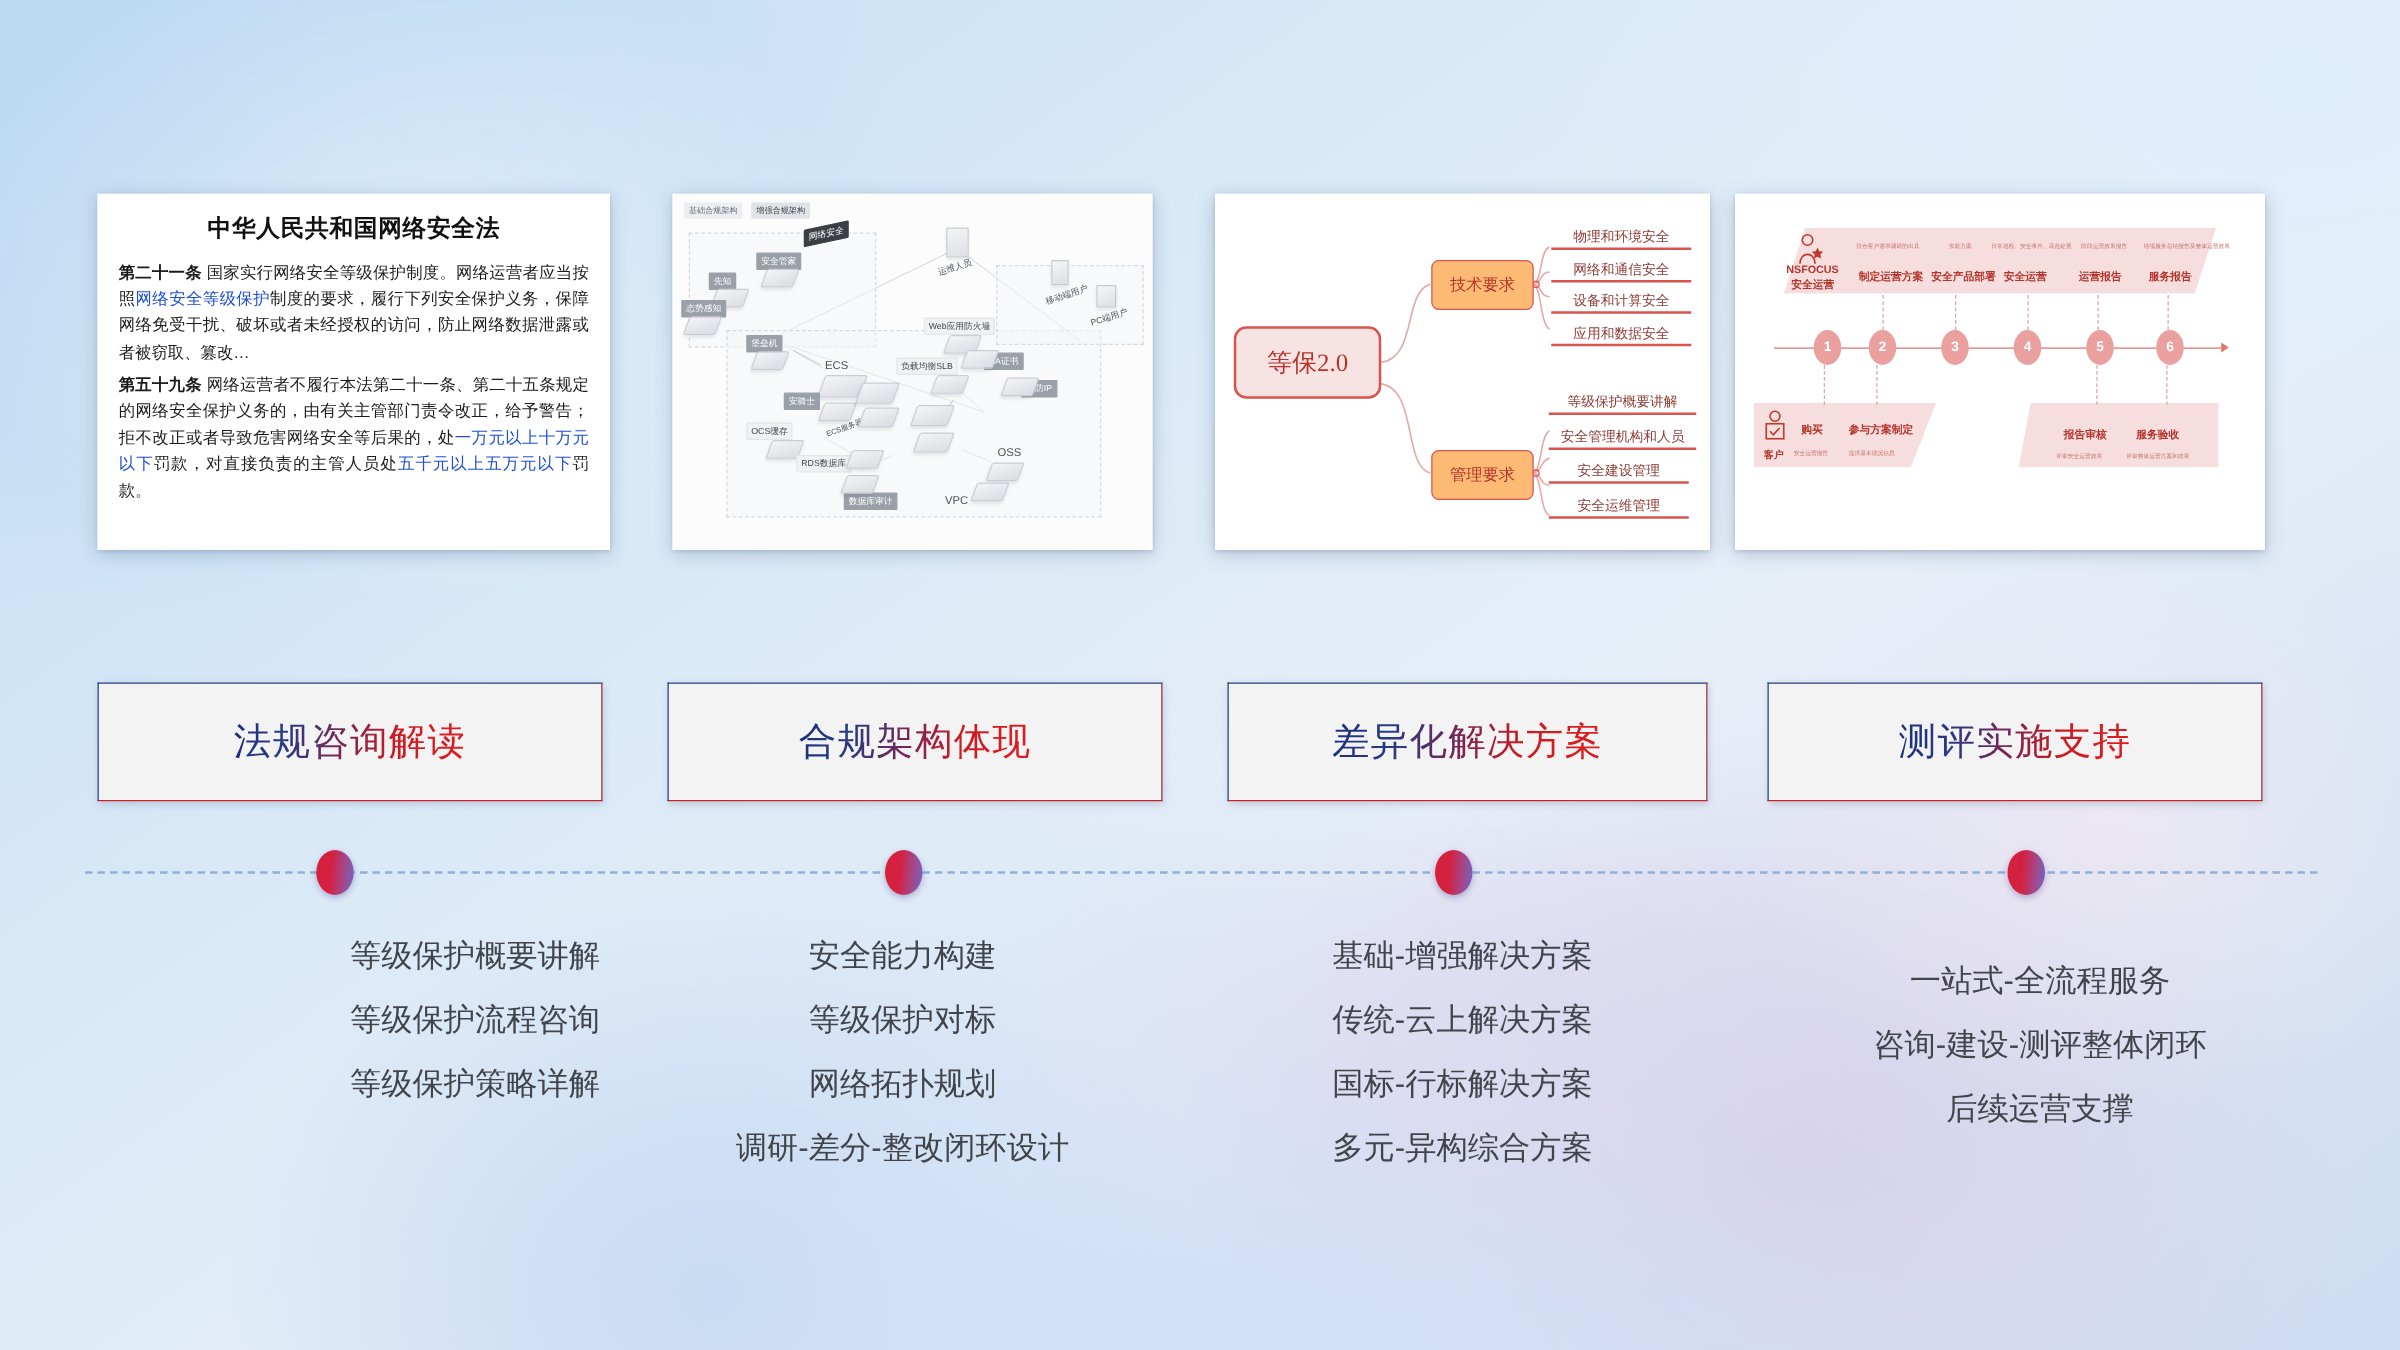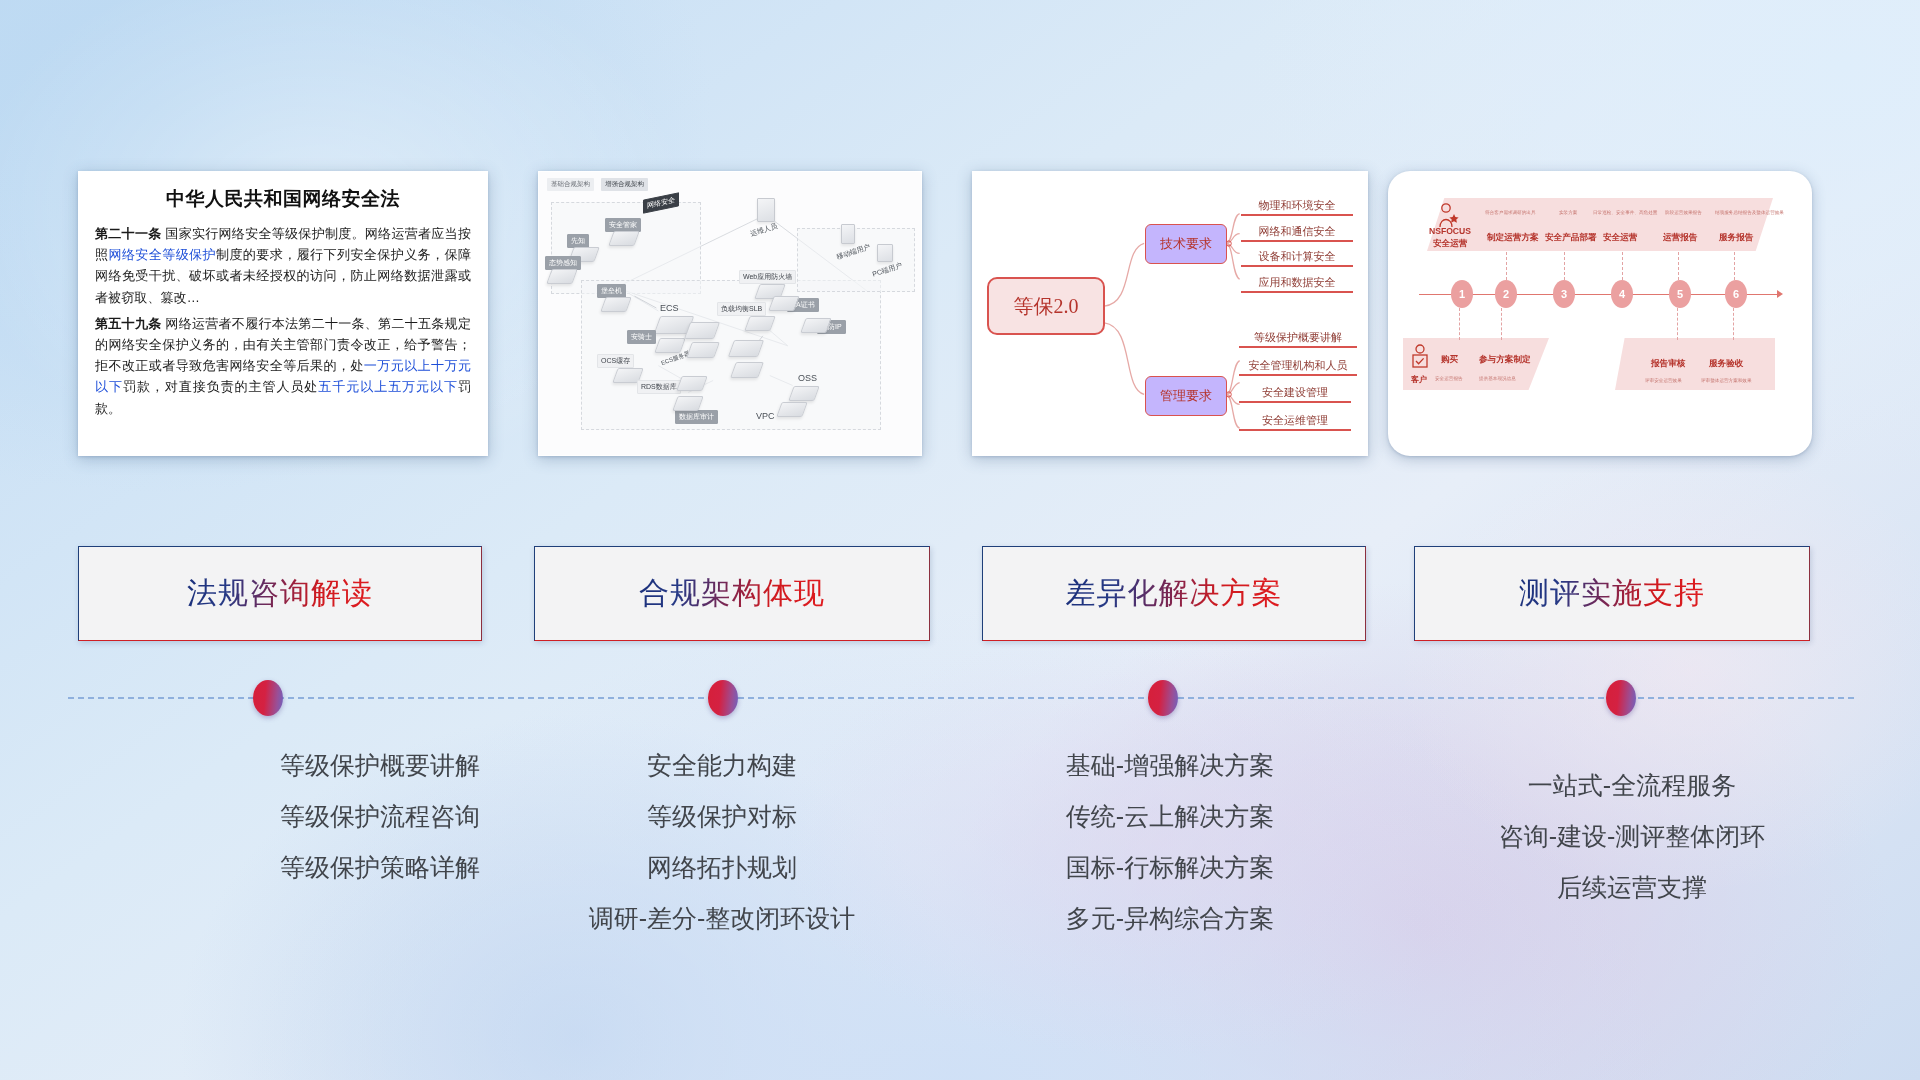--- a/index.html
+++ b/index.html
@@ -24,30 +24,30 @@
   #bg .l2{
     position:absolute; inset:0;
     background:
       radial-gradient(520px 380px at 17% 20%, rgba(255,255,255,.45) 0%, rgba(255,255,255,0) 70%),
       radial-gradient(420px 320px at 88% 62%, rgba(246,232,240,.55) 0%, rgba(246,232,240,0) 70%),
       radial-gradient(520px 300px at 60% 78%, rgba(226,214,238,.5) 0%, rgba(226,214,238,0) 72%);
   }
   #stage { position:absolute; inset:0; z-index:2; }
 
   
-  .cards { position:absolute; top:155px; left:0; width:1920px; height:295px;margin-top:16px; }
+  .cards { position:absolute; top:155px; left:0; width:1920px; height:295px; }
   .card {
     position:absolute; top:0; background:#fff; overflow:hidden;
     box-shadow:0 3px 14px rgba(60,90,130,.30), 0 1px 3px rgba(60,90,130,.22);
     border:1px solid rgba(255,255,255,.9);
   }
   .card.c1 { left:78px;   width:410px; height:285px; }
   .card.c2 { left:538px;  width:384px; height:285px; background:#fbfbfc; }
   .card.c3 { left:972px;  width:396px; height:285px; }
-  .card.c4 { left:1388px; width:424px; height:285px;border-radius:22px; }
+  .card.c4 { left:1388px; width:424px; height:285px; }
 
   
   .law { padding:14px 16px 10px 16px; color:#1b1b1b; }
   .law-title {
     text-align:center; font-size:19px; font-weight:700; letter-spacing:.5px;
     margin-bottom:11px; color:#111;
   }
   .law p { font-size:13.1px; line-height:1.62; text-align:justify; margin-bottom:5px; }
   .law b { font-weight:700; }
   .law .red { color:#1d4ed8; }
@@ -88,21 +88,21 @@
   .mnode {
     position:absolute; font-size:14px; color:#c0392b;
     font-family:"Liberation Serif","DejaVu Serif",serif;
     display:flex; align-items:center; justify-content:center; white-space:nowrap;
   }
   .mnode.root {
     background:#f8e3e3; border:2.5px solid #d9534f; border-radius:10px;
     font-size:20px; color:#b5342c; font-weight:400;
   }
   .mnode.mid {
-    background:#c4b5fd; border:1.5px solid #d9534f; border-radius:6px;
+    background:#fdba74; border:1.5px solid #d9534f; border-radius:6px;
     font-size:13px; color:#b5342c;
   }
   .mleaf {
     position:absolute; font-size:11px; color:#8e3b33; white-space:nowrap;
     font-family:"Liberation Serif","DejaVu Serif",serif;
     border-bottom:2px solid #d9534f; padding-bottom:1px; text-align:center;
   }
 
   
   .nsf { position:relative; width:100%; height:100%; background:#fff; }

